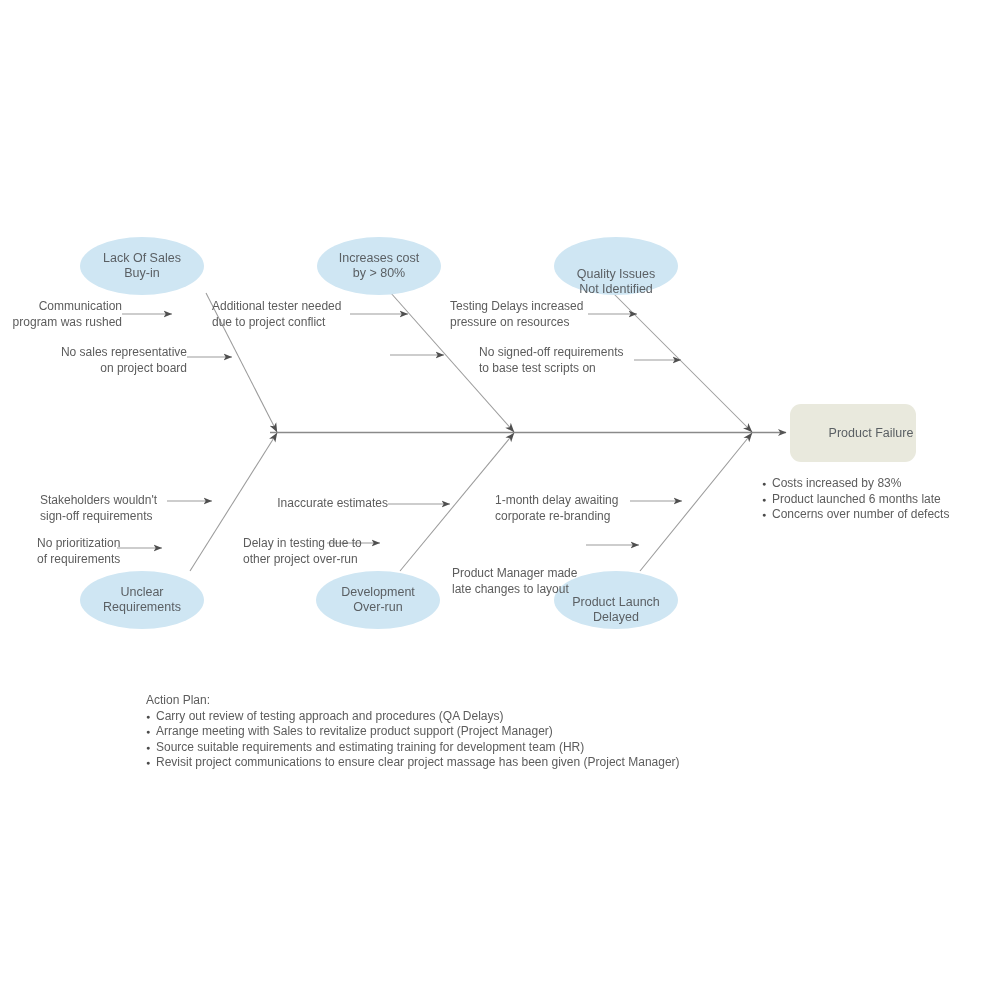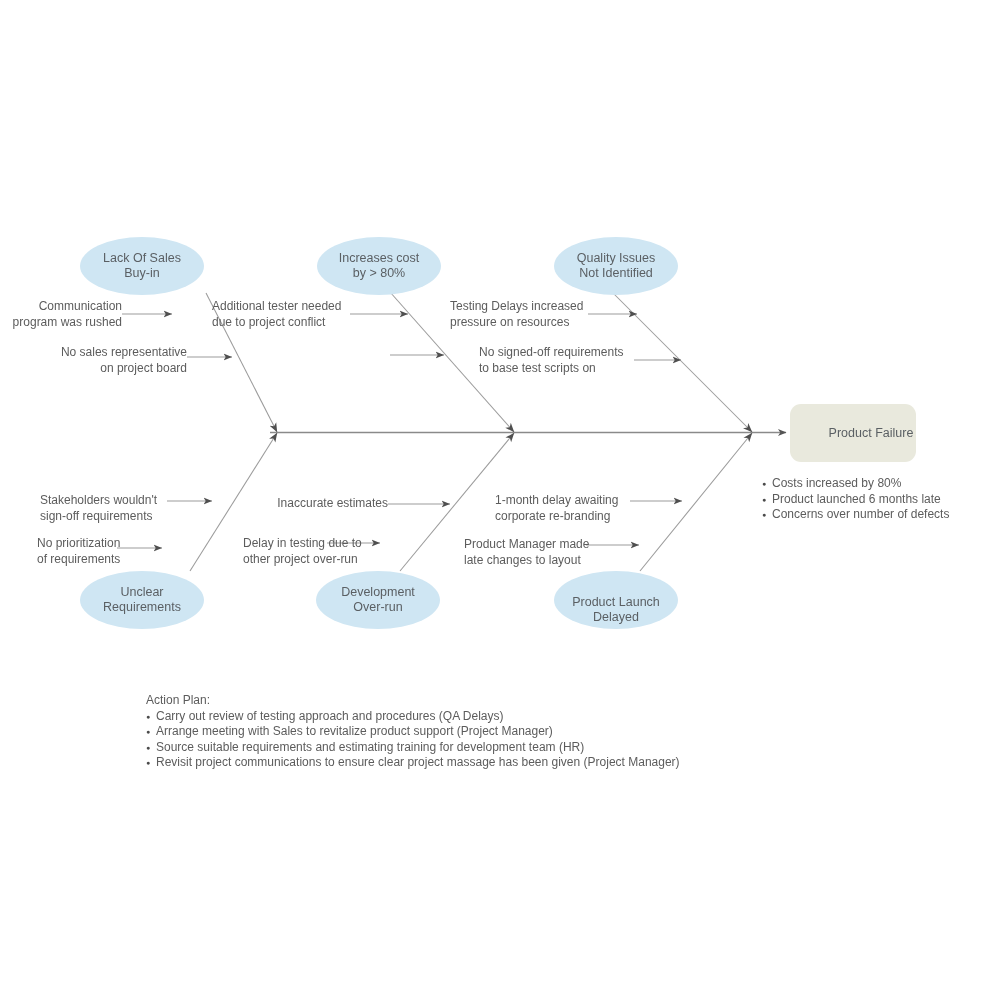--- a/index.html
+++ b/index.html
@@ -157,21 +157,21 @@
     <ellipse cx="378" cy="600" rx="62" ry="29" fill="#cfe6f3"></ellipse>
     <ellipse cx="616" cy="600" rx="62" ry="29" fill="#cfe6f3"></ellipse>
 
     <rect x="790" y="404" width="126" height="58" rx="11" ry="11" fill="#e9e9dd"></rect>
   </svg>
 
   <div class="cat-label" style="left:72px;top:251px;width:140px;">Lack Of Sales
 Buy-in</div>
   <div class="cat-label" style="left:309px;top:251px;width:140px;">Increases cost
 by &gt; 80%</div>
-  <div class="cat-label" style="left:546px;top:251px;width:140px;">Quality Issues
+  <div class="cat-label" style="left:546px;top:267px;width:140px;">Quality Issues
 Not Identified</div>
   <div class="cat-label" style="left:72px;top:585px;width:140px;">Unclear
 Requirements</div>
   <div class="cat-label" style="left:308px;top:585px;width:140px;">Development
 Over-run</div>
   <div class="cat-label" style="left:546px;top:595px;width:140px;">Product Launch
 Delayed</div>
 
   <div class="cause-label right-al" style="left:0px;top:299px;width:122px;">Communication
 program was rushed</div>
@@ -191,27 +191,27 @@
 sign-off requirements</div>
   <div class="cause-label" style="left:37px;top:536px;width:120px;">No prioritization
 of requirements</div>
 
   <div class="cause-label right-al" style="left:258px;top:496px;width:130px;">Inaccurate estimates</div>
   <div class="cause-label center-al" style="left:243px;top:536px;width:136px;">Delay in testing due to
 other project over-run</div>
 
   <div class="cause-label center-al" style="left:495px;top:493px;width:135px;">1-month delay awaiting
 corporate re-branding</div>
-  <div class="cause-label center-al" style="left:452px;top:537px;width:134px;margin-left:12px;">Product Manager made
+  <div class="cause-label center-al" style="left:452px;top:566px;width:134px;">Product Manager made
 late changes to layout</div>
 
   <div class="effect-label">Product Failure</div>
 
   <div class="bullet-list" style="left:762px;top:476px;">
-    <span class="bl-row">Costs increased by 80%</span>
+    <span class="bl-row">Costs increased by 83%</span>
     <span class="bl-row">Product launched 6 months late</span>
     <span class="bl-row">Concerns over number of defects</span>
   </div>
 
   <div id="action-plan">
     <span class="ap-title">Action Plan:</span>
     <span class="ap-row">Carry out review of testing approach and procedures (QA Delays)</span>
     <span class="ap-row">Arrange meeting with Sales to revitalize product support (Project Manager)</span>
     <span class="ap-row">Source suitable requirements and estimating training for development team (HR)</span>
     <span class="ap-row">Revisit project communications to ensure clear project massage has been given (Project Manager)</span>

